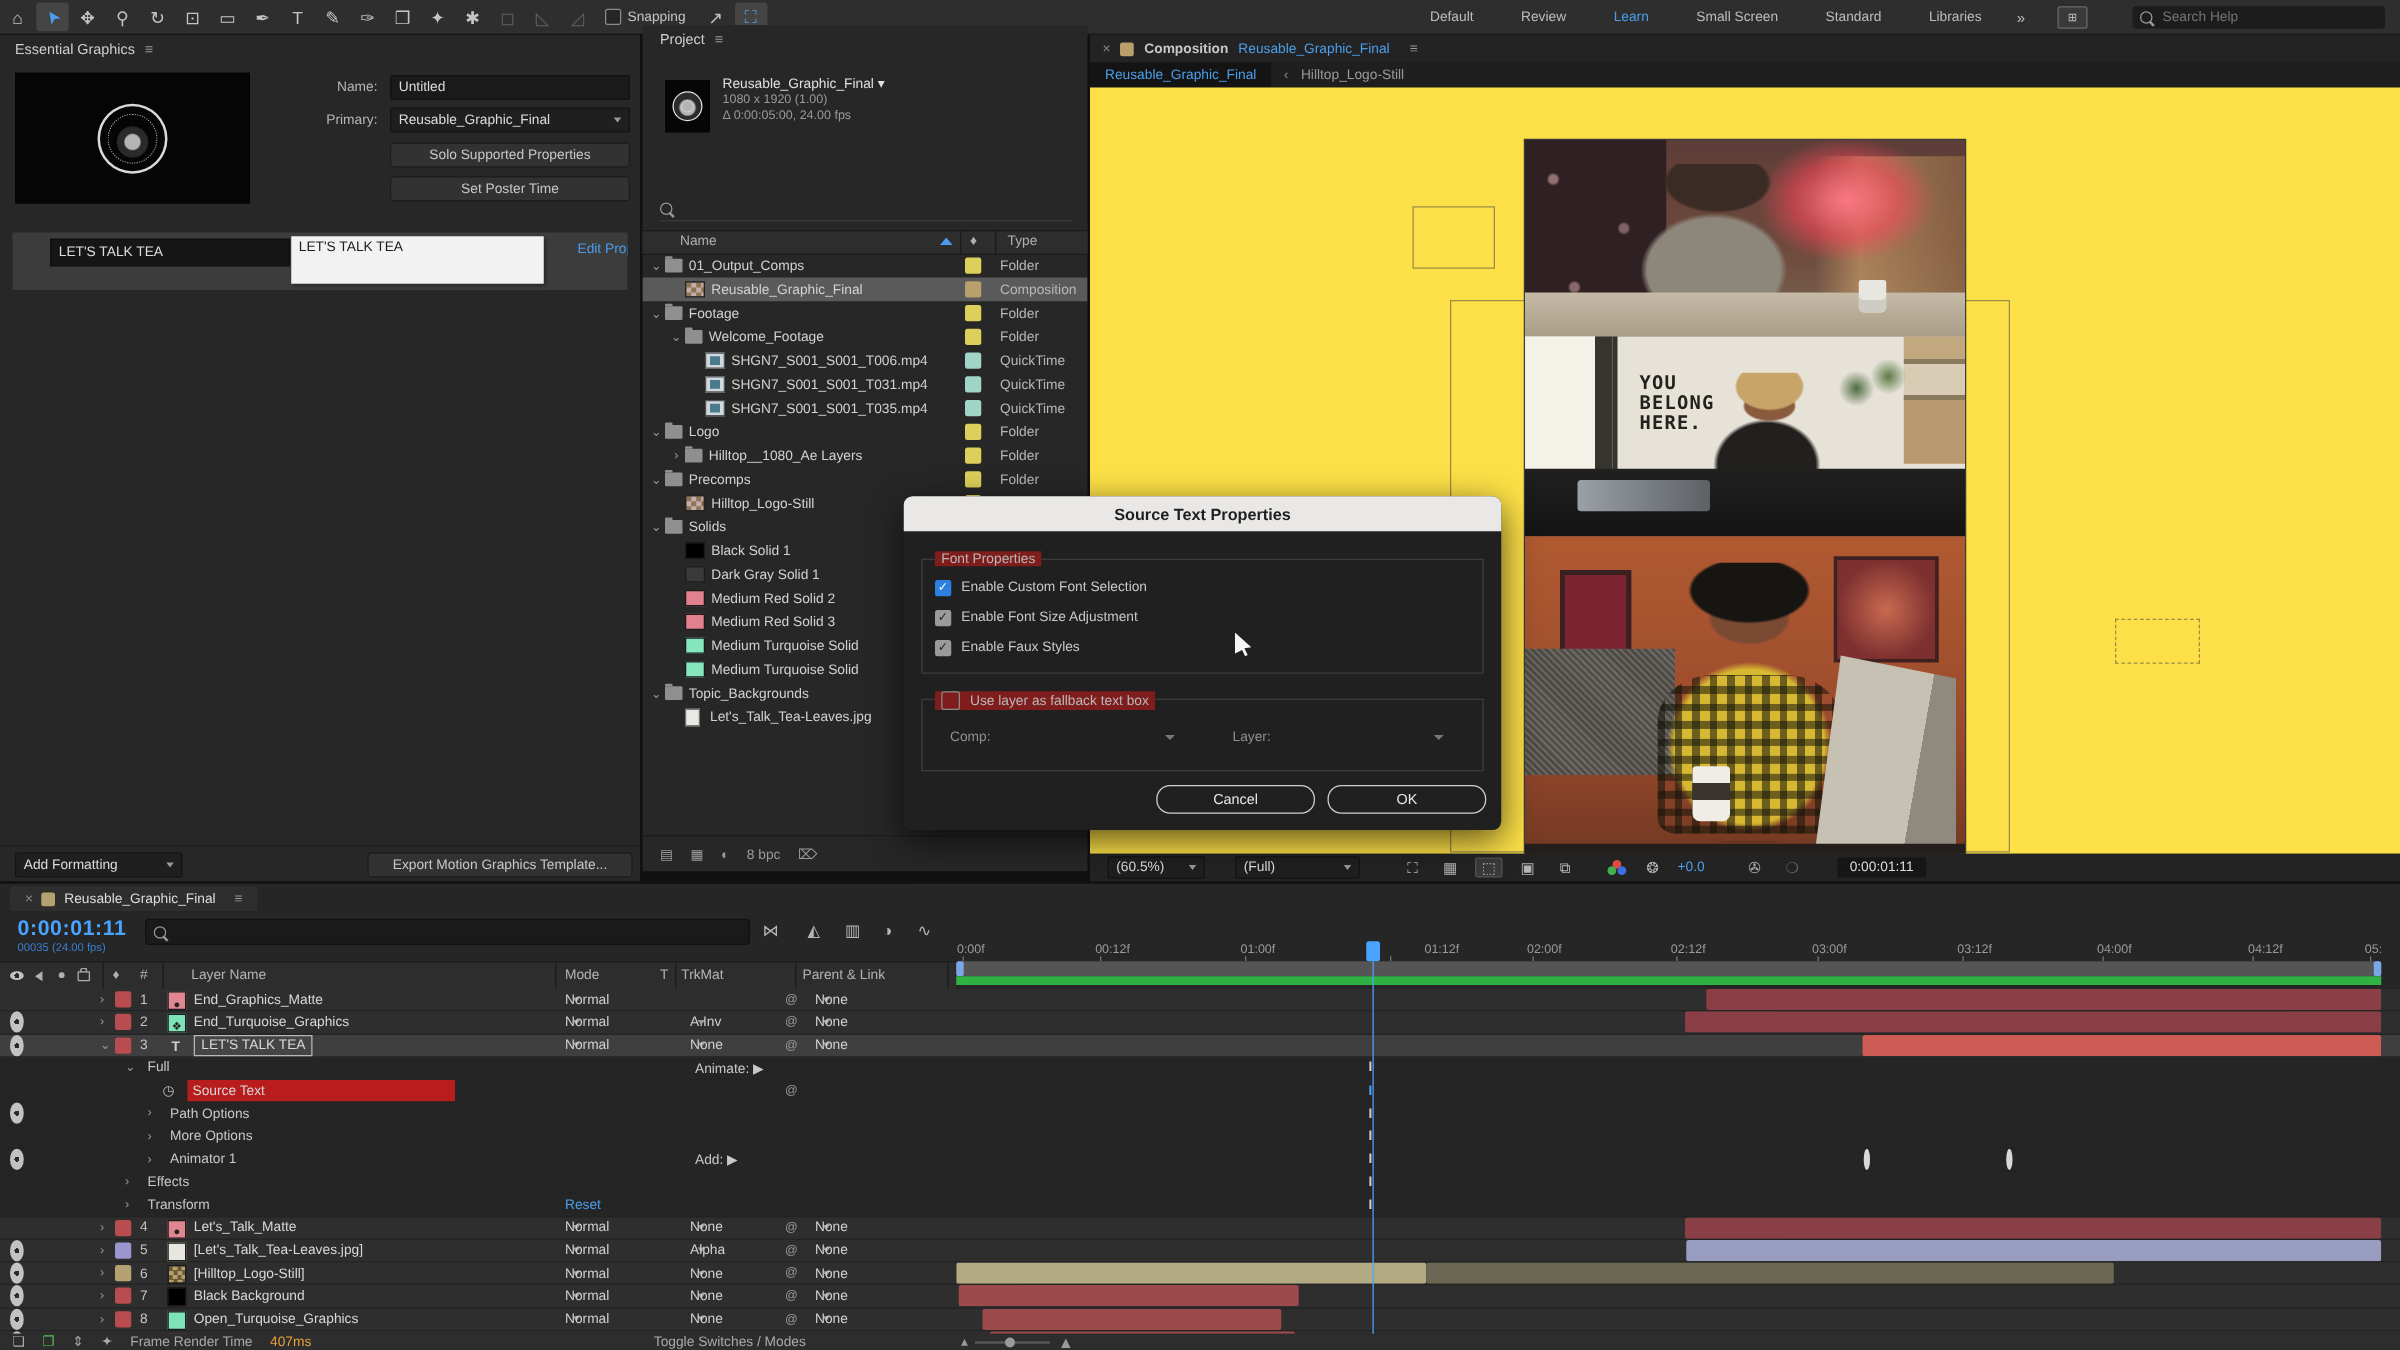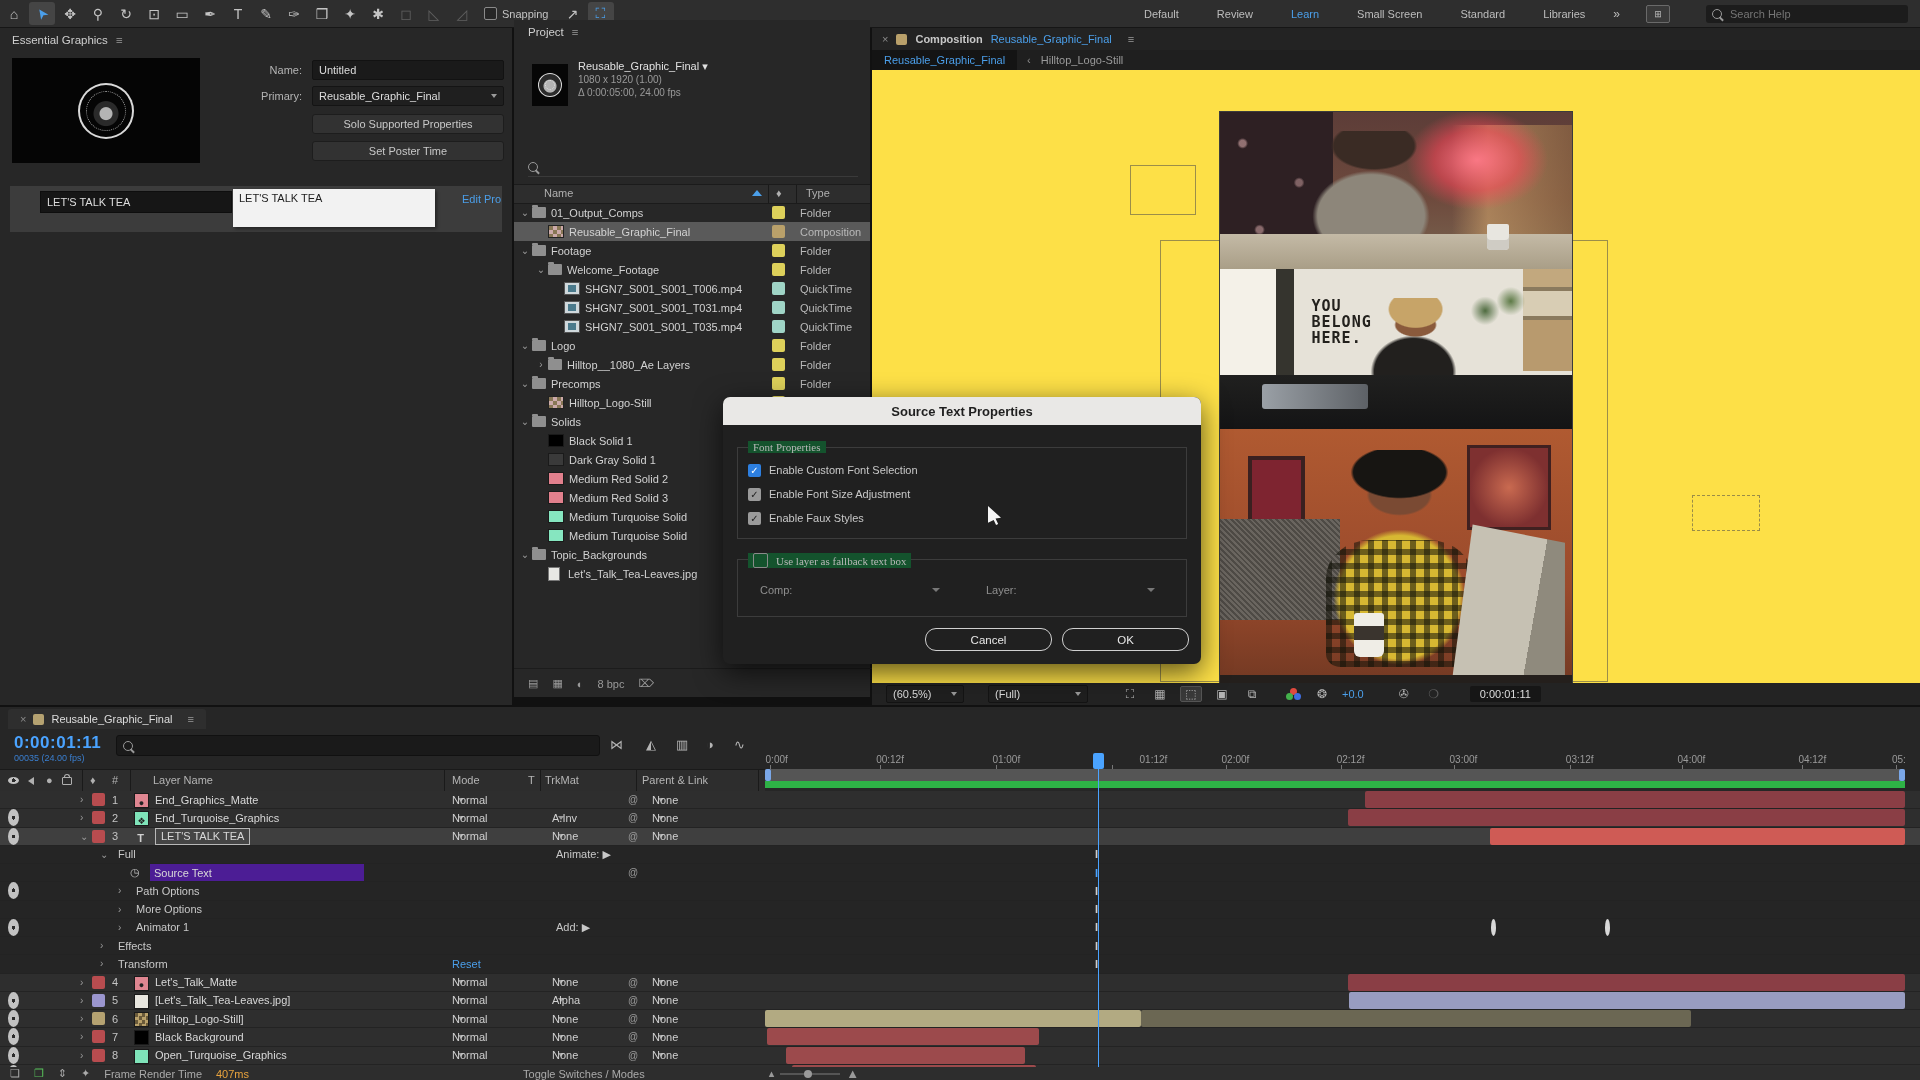--- a/index.html
+++ b/index.html
@@ -109,21 +109,21 @@
   .vf3 .man{position:absolute;left:28%;top:8%;width:46%;height:84%;background:radial-gradient(46% 18% at 50% 10%,#171512 0 62%,transparent 66%),radial-gradient(30% 14% at 50% 20%,#7a4a33 0 62%,transparent 68%),radial-gradient(62% 46% at 50% 66%,#d7b832 0 60%,transparent 66%);}
   .vf3 .plaid{position:absolute;left:30%;top:42%;width:42%;height:48%;background:repeating-linear-gradient(0deg,rgba(20,20,10,.55) 0 6px,transparent 6px 14px),repeating-linear-gradient(90deg,rgba(20,20,10,.55) 0 6px,transparent 6px 14px);border-radius:30% 30% 10% 10%;}
   .vf3 .laptop{position:absolute;right:2%;bottom:6%;width:32%;height:58%;background:linear-gradient(100deg,#c6c1b3 0 70%,#8f8a7d 70%);clip-path:polygon(18% 0,100% 12%,100% 100%,0 100%);}
   .vf3 .cup{position:absolute;left:38%;bottom:14%;width:30px;height:44px;background:linear-gradient(180deg,#efede6 0 30%,#3a342e 30% 62%,#efede6 62%);border-radius:3px 3px 6px 6px;}
   .vf3 .tabletop{position:absolute;left:0;bottom:0;width:100%;height:7%;background:#241f1c;}
   .guide{position:absolute;border:1px solid #4a4a4a;opacity:.55;}
   
   #dialog{left:723px;top:397px;width:478px;height:267px;background:#202020;border-radius:7px;box-shadow:0 8px 28px rgba(0,0,0,.65);z-index:60;}
   #dlgtitle{position:absolute;left:0;top:0;width:478px;height:28px;background:#e9e8e6;border-radius:7px 7px 0 0;display:flex;align-items:center;justify-content:center;color:#1f1f1f;font-weight:bold;font-size:13px;}
   .group{position:absolute;border:1px solid #3c3c3c;}
-  .grouplabel{position:absolute;top:-7px;left:10px;background:#14532d;padding:0 5px;color:#b8b8b8;font-family:Liberation Serif, serif;}
+  .grouplabel{position:absolute;top:-7px;left:10px;background:#7f1d1d;padding:0 5px;color:#b8b8b8;}
   .cbrow{display:flex;align-items:center;gap:8px;height:24px;color:#c8c8c8;}
   .cbox{width:13px;height:13px;border-radius:2px;display:flex;align-items:center;justify-content:center;font-size:10px;}
   .cbox.blue{background:#2d7fe0;color:#fff;}
   .cbox.gray{background:#9a9a9a;color:#222;}
   .cbox.empty{background:transparent;border:1px solid #8a8a8a;}
   .pill{position:absolute;height:21px;border:1.5px solid #cfcfcf;border-radius:11px;display:flex;align-items:center;justify-content:center;color:#e8e8e8;background:transparent;font-size:11.5px;}
   .dlg-dd{position:absolute;color:#8f8f8f;display:flex;align-items:center;}
   .dlg-dd .ch{width:0;height:0;border-left:4px solid transparent;border-right:4px solid transparent;border-top:4px solid #777;display:inline-block;}
   
   #cursor{left:988px;top:506px;width:13px;height:19px;background:#f5f5f5;clip-path:polygon(0 0,100% 62%,58% 66%,78% 95%,62% 100%,44% 74%,0 88%);filter:drop-shadow(1px 1px 1px rgba(0,0,0,.8));z-index:70;}
@@ -157,21 +157,21 @@
   .c-num{left:112px;width:16px;color:#c4c4c4;}
   .c-thumb{left:134px;top:2px!important;width:13px;height:13px!important;border:1px solid #1a1a1a;justify-content:center;font-size:9px;color:#222;}
   .c-thumb.txt{border:0;background:transparent!important;color:#d0d0d0;font-size:11px;font-weight:bold;}
   .c-thumb.file{background:#e8e6df;}
   .c-thumb.comp{background:repeating-conic-gradient(#b9a06a 0 25%,#6a5a3a 0 50%) 0 0/7px 7px;}
   .c-name{left:155px;max-width:280px;color:#d8d8d8;white-space:nowrap;}
   .trow.p1 .c-name{left:118px;color:#c8c8c8;}
   .trow.p2 .c-name{left:136px;color:#c8c8c8;}
   .trow.p3 .c-name{left:150px;}
   .c-name.editing{border:1px solid #b8b8b8;background:#454545;padding:0 5px;height:15px!important;top:0px;}
-  .c-name.hl{background:#4c1d95;width:210px;padding-left:4px;}
+  .c-name.hl{background:#b91c1c;width:210px;padding-left:4px;}
   .c-sw{left:130px;color:#bbb;font-size:11px;}
   .dd{color:#d0d0d0;}
   .c-mode{left:452px;width:72px;justify-content:space-between;}
   .c-trk{left:552px;width:70px;justify-content:space-between;}
   .c-link{left:628px;color:#9a9a9a;font-size:10px;}
   .c-parent{left:652px;width:96px;justify-content:space-between;}
   .c-extra{color:#c8c8c8;}
   .c-extra.animzone{left:556px;}
   .c-extra.modezone{left:452px;}
   .c-extra.blue{color:#4b9fea;}
@@ -323,20 +323,27 @@
   </div>
   <div class="abs btn" style="left:312px;top:86px;width:190px;height:18px;">Solo Supported Properties</div>
   <div class="abs btn" style="left:312px;top:113px;width:190px;height:18px;">Set Poster Time</div>
 
   <div id="egrow" class="abs">
     <div class="namefield">LET'S TALK TEA</div>
     <div id="egtextbox">LET'S TALK TEA</div>
     <div id="editprop">Edit Prop</div>
   </div>
 
+  <div id="egbottom" class="abs">
+    <div class="abs ddown" style="left:12px;top:5px;width:120px;height:18px;">
+      <span>Add Formatting</span>
+        <i class="ch"></i>
+    </div>
+    <div class="abs btn" style="left:294px;top:5px;width:210px;height:18px;">Export Motion Graphics Template...</div>
+  </div>
 </div>
 
 <div id="proj" class="abs panel">
   <div class="abs ptitle" style="left:14px;top:6px;">
     <span>Project</span><span class="hamb">≡</span>
   </div>
   <div id="projthumb" class="abs">
       <div class="logo-ring"></div>
     </div>
   <div id="projhead" class="abs" style="left:64px;top:40px;">

